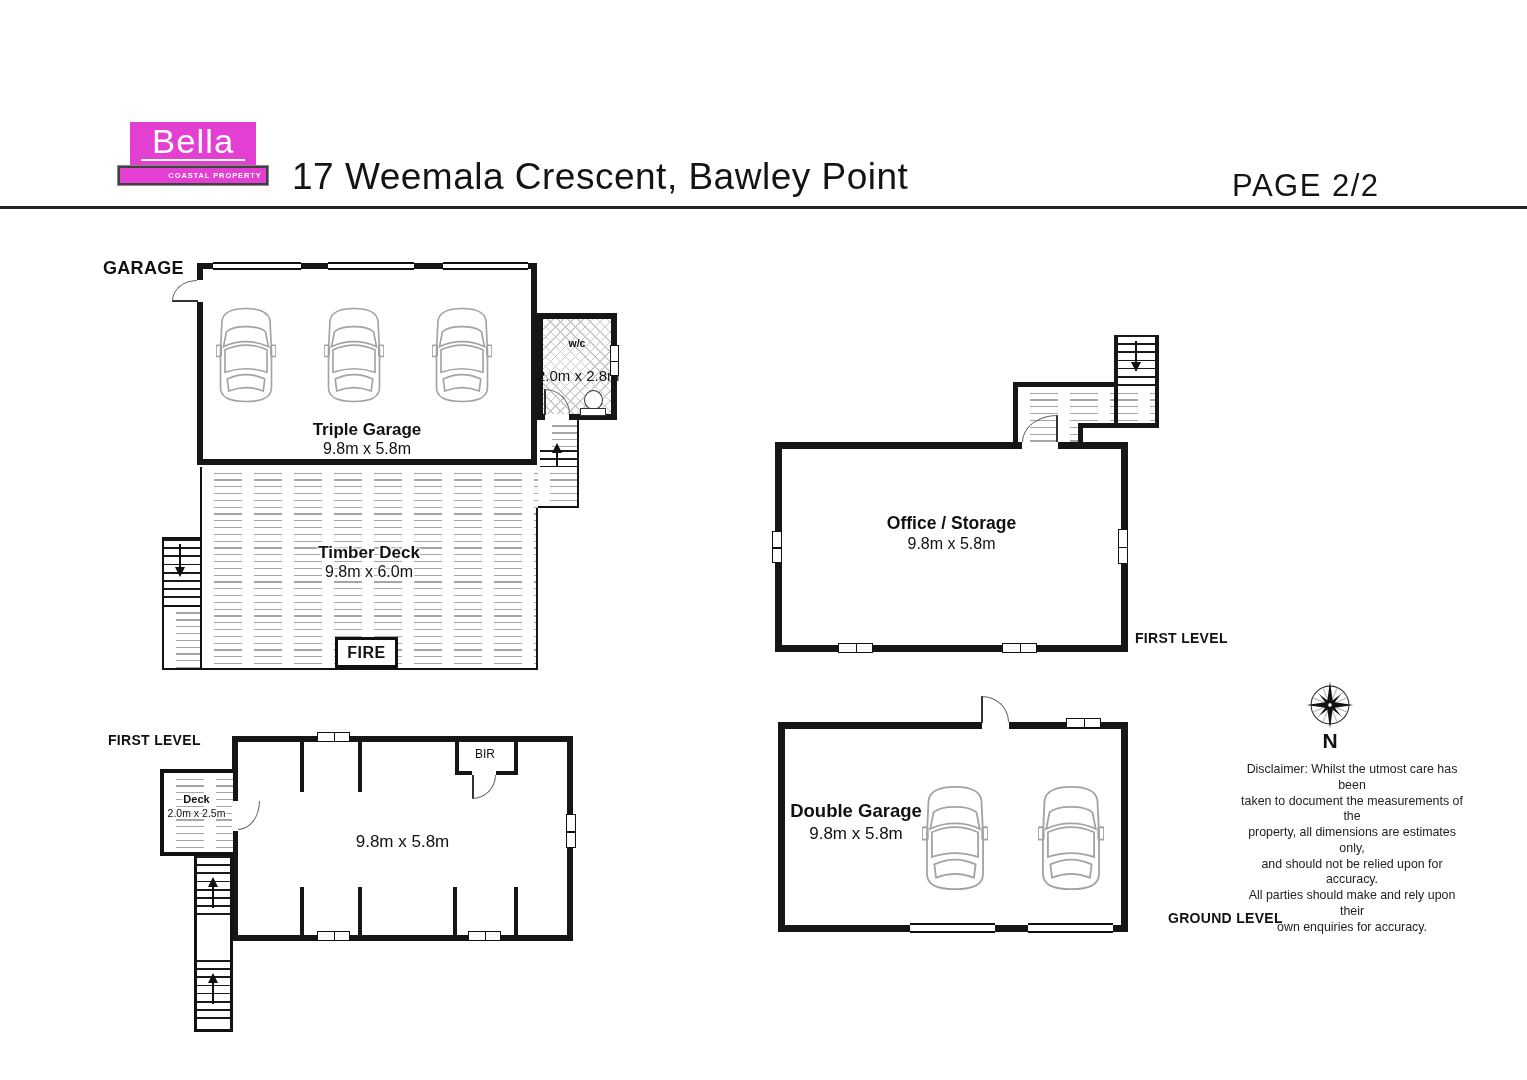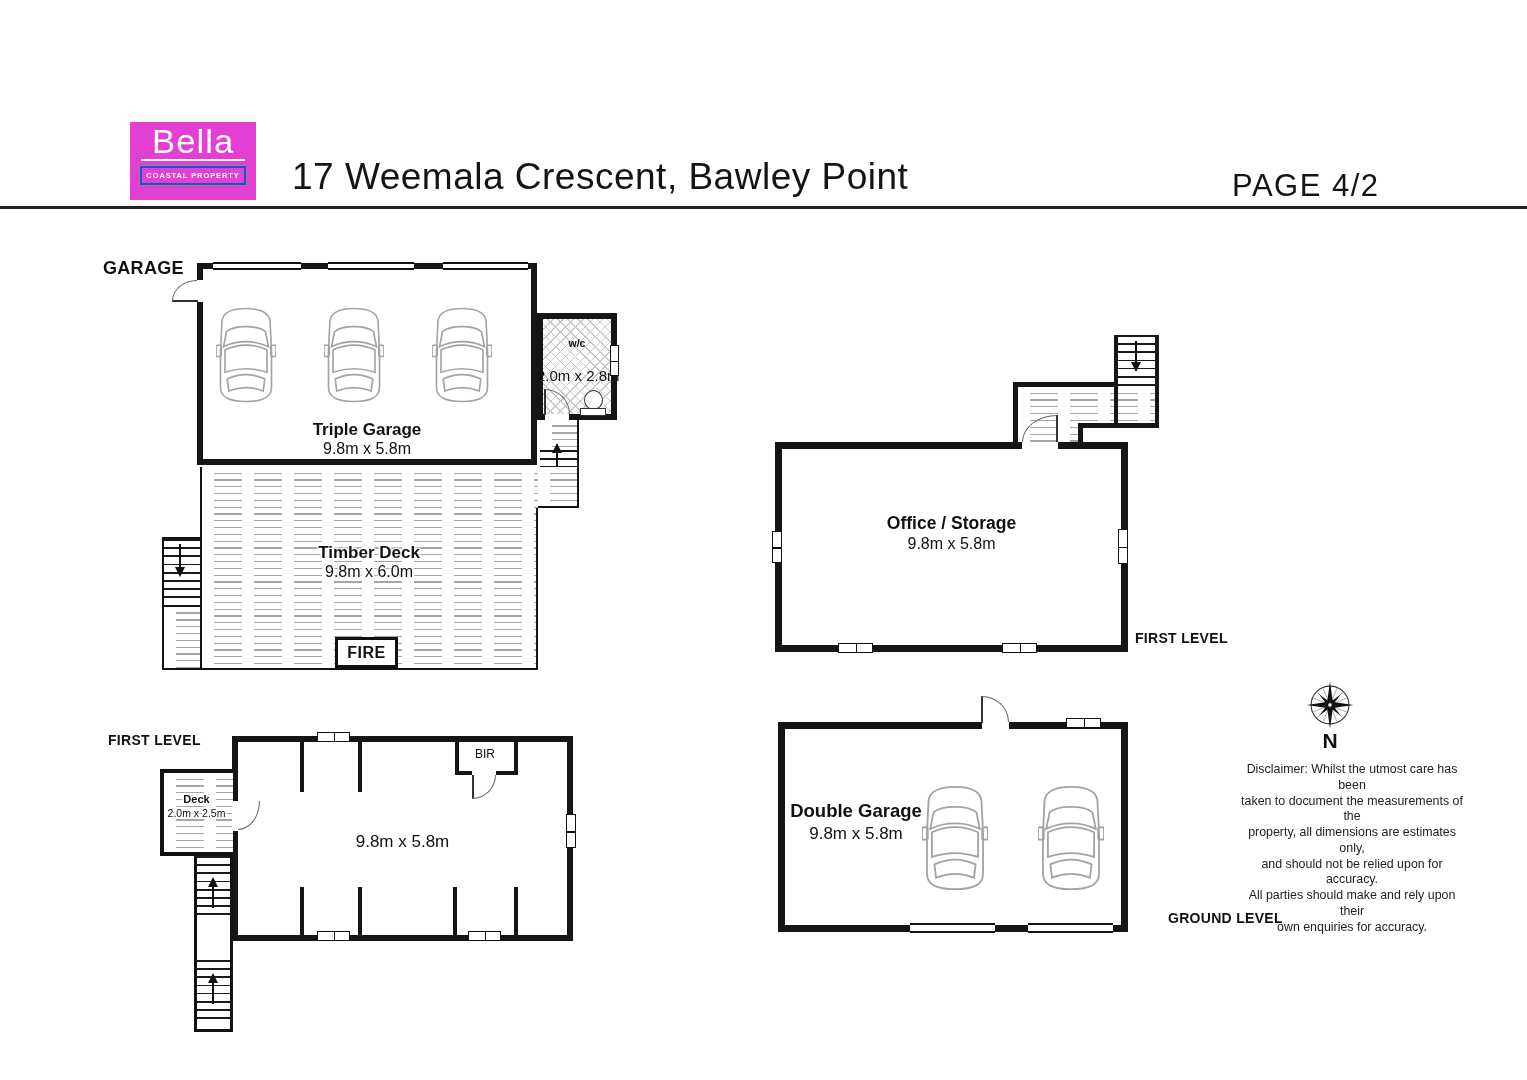--- a/index.html
+++ b/index.html
@@ -1,27 +1,27 @@
 <!DOCTYPE html>
 <html><head>
 <meta charset="utf-8">
 <style>
   html,body{margin:0;padding:0;background:#fff;}
   #canvas{position:relative;width:1527px;height:1080px;background:#fff;overflow:hidden;
           font-family:"Liberation Sans",sans-serif;color:#111;}
   .abs{position:absolute;}
   
-  .logo{position:absolute;left:130px;top:122px;width:126px;height:78px;background:#e33fd3;
+  .logo{position:absolute;left:130px;top:122px;width:126px;height:64px;background:#e33fd3;
         display:flex;flex-direction:column;align-items:center;box-sizing:border-box;}
   .logo-bella{font-size:33px;line-height:35px;margin-top:2px;color:#fff;letter-spacing:1px;
               transform:scaleX(1.05);}
   .logo-line{width:104px;height:2px;background:#fff;}
-  .logo-sub{margin-top:5px;width:102px;height:15px;border:2px solid #1d4ed8;outline:1px solid #888;
+  .logo-sub{margin-top:5px;width:102px;height:15px;border:2px solid #404040;outline:1px solid #888;
             color:#fff;font-size:7.5px;font-weight:bold;letter-spacing:0.12em;
-            display:flex;align-items:center;justify-content:center;background:#e33fd3;}
+            display:flex;align-items:center;justify-content:center;background:#e33fd3;padding-left:44px;}
   .title{position:absolute;left:292px;top:156px;font-size:37px;letter-spacing:0.5px;color:#141414;}
   .pageno{position:absolute;left:1232px;top:168px;font-size:31px;letter-spacing:1.5px;color:#141414;}
   .hrule{position:absolute;left:0;top:206px;width:1527px;height:2.5px;background:#222;}
   
   .room{position:absolute;border:6px solid #161616;box-sizing:border-box;background:#fff;}
   .room.thick{border-width:7px;}
   .wall{position:absolute;background:#161616;}
   .whitegap{position:absolute;background:#fff;}
   .plabel{position:absolute;font-weight:bold;font-size:14px;letter-spacing:0.3px;color:#111;white-space:nowrap;}
   .ctext{position:absolute;text-align:center;white-space:nowrap;}
@@ -79,21 +79,21 @@
       </symbol>
     </defs>
   </svg>
 
   <div class="logo" style="background: rgb(227, 63, 211);">
     <div class="logo-bella">Bella</div>
     <div class="logo-line"></div>
     <div class="logo-sub" style="background: rgb(227, 63, 211);">COASTAL PROPERTY</div>
   </div>
   <div class="title">17 Weemala Crescent, Bawley Point</div>
-  <div class="pageno">PAGE 4/2</div>
+  <div class="pageno">PAGE 2/2</div>
   <div class="hrule"></div>
 
   <div class="plabel" style="left:103px;top:258px;font-size:18px;">GARAGE</div>
   <div class="room" style="left:197px;top:263px;width:340px;height:202px;"></div>
   <div class="gpanel" style="left:213px;top:262px;width:88px;"></div>
   <div class="gpanel" style="left:328px;top:262px;width:86px;"></div>
   <div class="gpanel" style="left:443px;top:262px;width:85px;"></div>
 
   <div class="whitegap" style="left:197px;top:280px;width:6px;height:22px;"></div>
   <div class="leaf" style="left:172px;top:300px;width:26px;height:2px;"></div>

